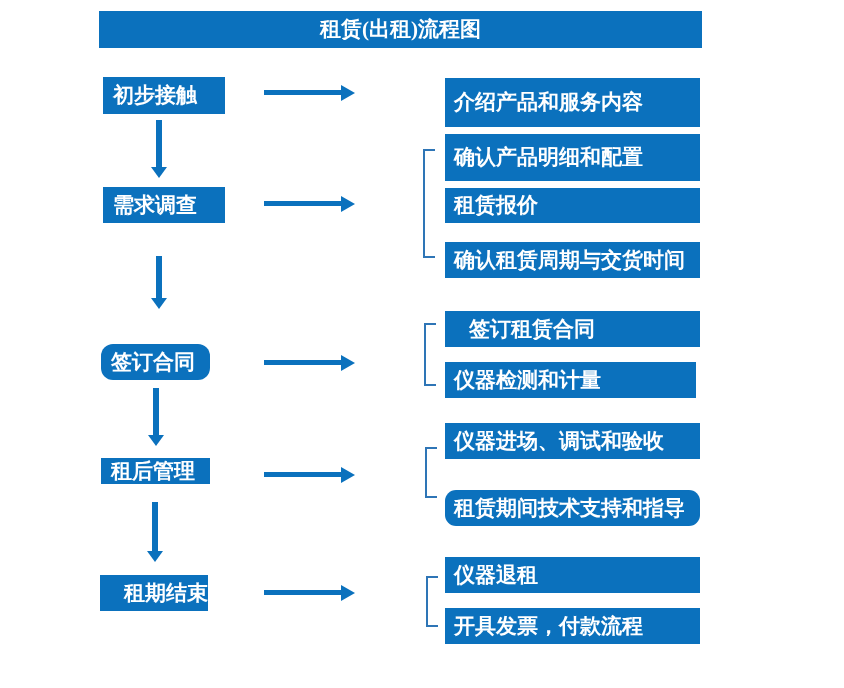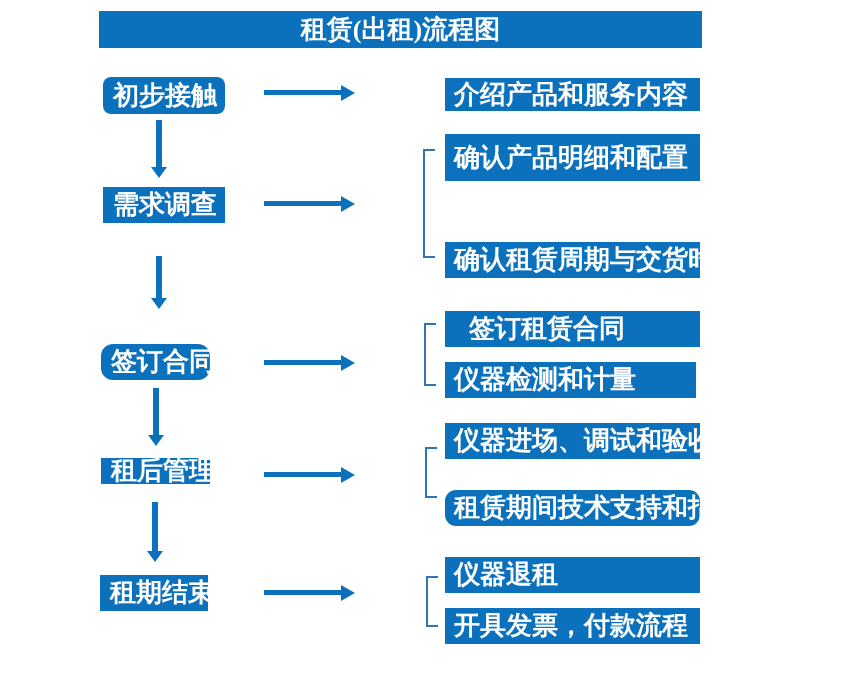--- a/index.html
+++ b/index.html
@@ -9,21 +9,21 @@
     --bg:#ffffff;
   }
   html,body{margin:0;padding:0;background:var(--bg);}
   .canvas{
     position:relative;width:844px;height:688px;background:var(--bg);
     overflow:hidden;
     font-family:"Liberation Serif","DejaVu Serif",serif;
   }
   .box{
     position:absolute;background:var(--accent);color:var(--text);
-    font-weight:bold;font-size:26px;line-height:1;
+    font-weight:bold;font-size:21px;line-height:1;
     display:flex;align-items:center;box-sizing:border-box;
     white-space:nowrap;
   }
   .stage{padding-left:10px;}
   .detail{padding-left:9px;}
   .title-bar{justify-content:center;padding-left:0;}
   .h-arrow{position:absolute;width:91px;height:16px;}
   .h-arrow .shaft{position:absolute;left:0;right:13px;top:5px;height:5px;background:var(--accent);}
   .h-arrow .head{position:absolute;right:0;top:0;width:0;height:0;
     border-left:14px solid var(--accent);border-top:8px solid transparent;border-bottom:8px solid transparent;}
@@ -36,33 +36,33 @@
 </style>
 </head>
 <body>
 
 <div class="canvas">
 
   <div class="box title-bar" style="left:99px;top:11px;width:603px;height:37px;">
     <span>租赁(出租)流程图</span>
   </div>
 
-  <div class="box stage" style="left:103px;top:77px;width:122px;height:37px;border-radius:8px;">
+  <div class="box stage" style="left:103px;top:77px;width:122px;height:37px;">
     <span>初步接触</span>
   </div>
   <div class="box stage" style="left:103px;top:187px;width:122px;height:36px;">
     <span>需求调查</span>
   </div>
   <div class="box stage" style="left:101px;top:344px;width:109px;height:36px;border-radius:12px;">
     <span>签订合同</span>
   </div>
   <div class="box stage" style="left:101px;top:458px;width:109px;height:26px;">
     <span>租后管理</span>
   </div>
-  <div class="box stage" style="left:100px;top:575px;width:108px;height:36px;">
+  <div class="box stage" style="left:100px;top:575px;width:108px;height:36px;justify-content:flex-end;">
     <span>租期结束</span>
   </div>
 
   <div class="v-arrow" style="left:151px;top:120px;height:58px;">
       <div class="shaft"></div>
       <div class="head"></div>
     </div>
   <div class="v-arrow" style="left:151px;top:256px;height:53px;">
       <div class="shaft"></div>
       <div class="head"></div>
@@ -95,25 +95,28 @@
   <div class="h-arrow" style="left:264px;top:585px;">
       <div class="shaft"></div>
       <div class="head"></div>
     </div>
 
   <div class="bracket" style="left:423px;top:149px;height:109px;"></div>
   <div class="bracket" style="left:424px;top:323px;height:63px;"></div>
   <div class="bracket" style="left:425px;top:447px;height:51px;"></div>
   <div class="bracket" style="left:426px;top:576px;height:51px;"></div>
 
-  <div class="box detail" style="left:445px;top:78px;width:255px;height:33px;">
+  <div class="box detail" style="left:445px;top:78px;width:255px;height:49px;">
     <span>介绍产品和服务内容</span>
   </div>
   <div class="box detail" style="left:445px;top:134px;width:255px;height:47px;">
     <span>确认产品明细和配置</span>
+  </div>
+  <div class="box detail" style="left:445px;top:188px;width:255px;height:35px;">
+    <span>租赁报价</span>
   </div>
   <div class="box detail" style="left:445px;top:242px;width:255px;height:36px;">
     <span>确认租赁周期与交货时间</span>
   </div>
   <div class="box detail" style="left:445px;top:311px;width:255px;height:36px;padding-left:24px;">
     <span>签订租赁合同</span>
   </div>
   <div class="box detail" style="left:445px;top:362px;width:251px;height:36px;">
     <span>仪器检测和计量</span>
   </div>

